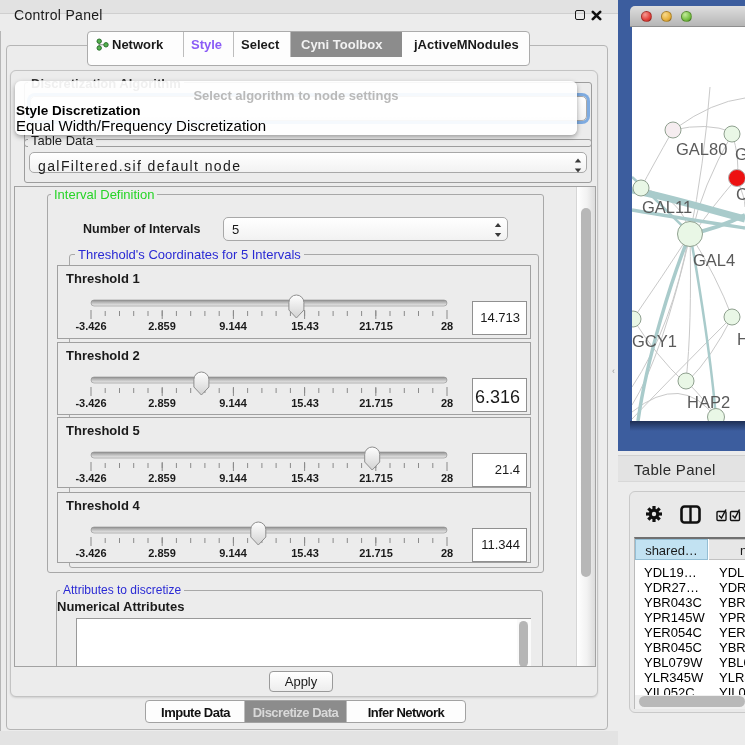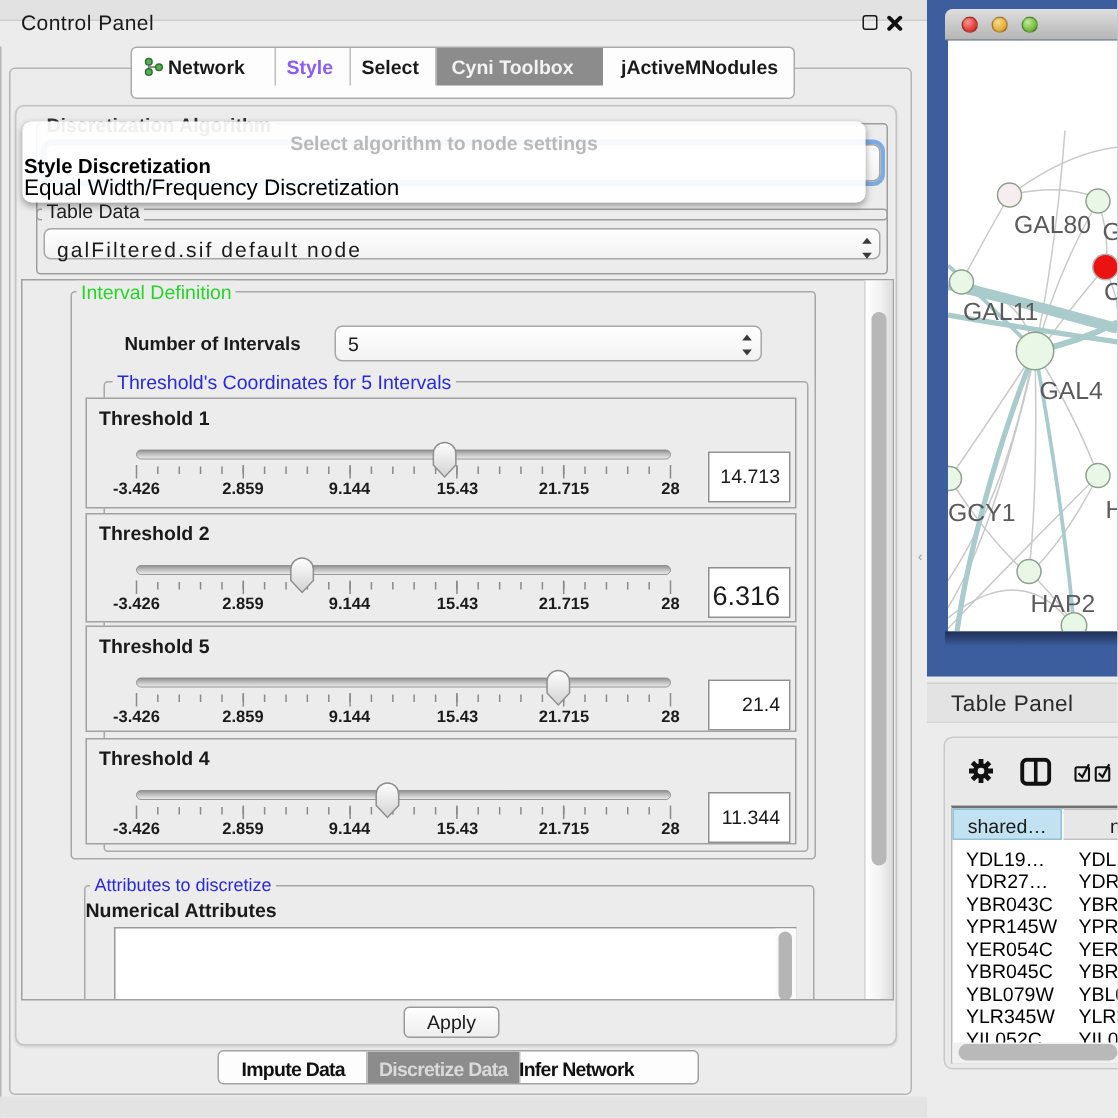--- a/index.html
+++ b/index.html
@@ -309,21 +309,21 @@
 </div>
 
 <div class="abs" style="left:269px;top:671px;width:64px;height:21px;background:linear-gradient(#ffffff,#ededed);border:1px solid #9a9a9a;border-radius:4px;text-align:center;font-size:13px;padding-top:2px">Apply</div>
 
 <div class="abs" style="left:145px;top:700px;width:321px;height:23px;background:#fdfdfd;border:1px solid #a2a2a2;border-radius:4px;overflow:hidden;font-size:13px">
   <div class="abs" style="left:99px;top:0;width:101px;height:23px;background:#8c8c8c"></div>
   <div class="abs" style="left:0;top:0;width:99px;height:23px;border-right:1px solid #bdbdbd"></div>
   <div class="abs" style="left:200px;top:0;width:1px;height:23px;background:#bdbdbd"></div>
   <div class="abs" style="left:0;top:4px;width:99px;text-align:center;color:#111;font-weight:bold;letter-spacing:-0.5px">Impute Data</div>
   <div class="abs" style="left:99px;top:4px;width:101px;text-align:center;color:#d9d9d9;font-weight:bold;letter-spacing:-0.5px">Discretize Data</div>
-  <div class="abs" style="left:200px;top:4px;width:120px;text-align:left;color:#111;font-weight:bold;letter-spacing:-0.5px">Infer Network</div>
+  <div class="abs" style="left:200px;top:4px;width:120px;text-align:center;color:#111;font-weight:bold;letter-spacing:-0.5px">Infer Network</div>
 </div>
 <div class="abs" style="left:0;top:731px;width:618px;height:14px;background:#e3e3e3"></div>
 
 <div class="abs" style="left:612px;top:366px;width:6px;height:9px;color:#9a9a9a;font-size:9px">‹</div>
 
 <div class="abs" id="netwin" style="left:618px;top:0;width:127px;height:451px;background:#3c5d9e;overflow:hidden">
 
   <div class="abs" style="left:12px;top:6px;width:120px;height:21px;background:linear-gradient(#dedede,#b6b6b6);border-radius:5px 0 0 0;border-bottom:1px solid #8f8f8f">
     <div class="abs tl" style="left:11px;top:5px;background:radial-gradient(circle at 35% 30%,#f49a93,#e3403a 60%,#b02c26)"></div>
     <div class="abs tl" style="left:31px;top:5px;background:radial-gradient(circle at 35% 30%,#f7d98c,#e7b13c 60%,#b5822a)"></div>

